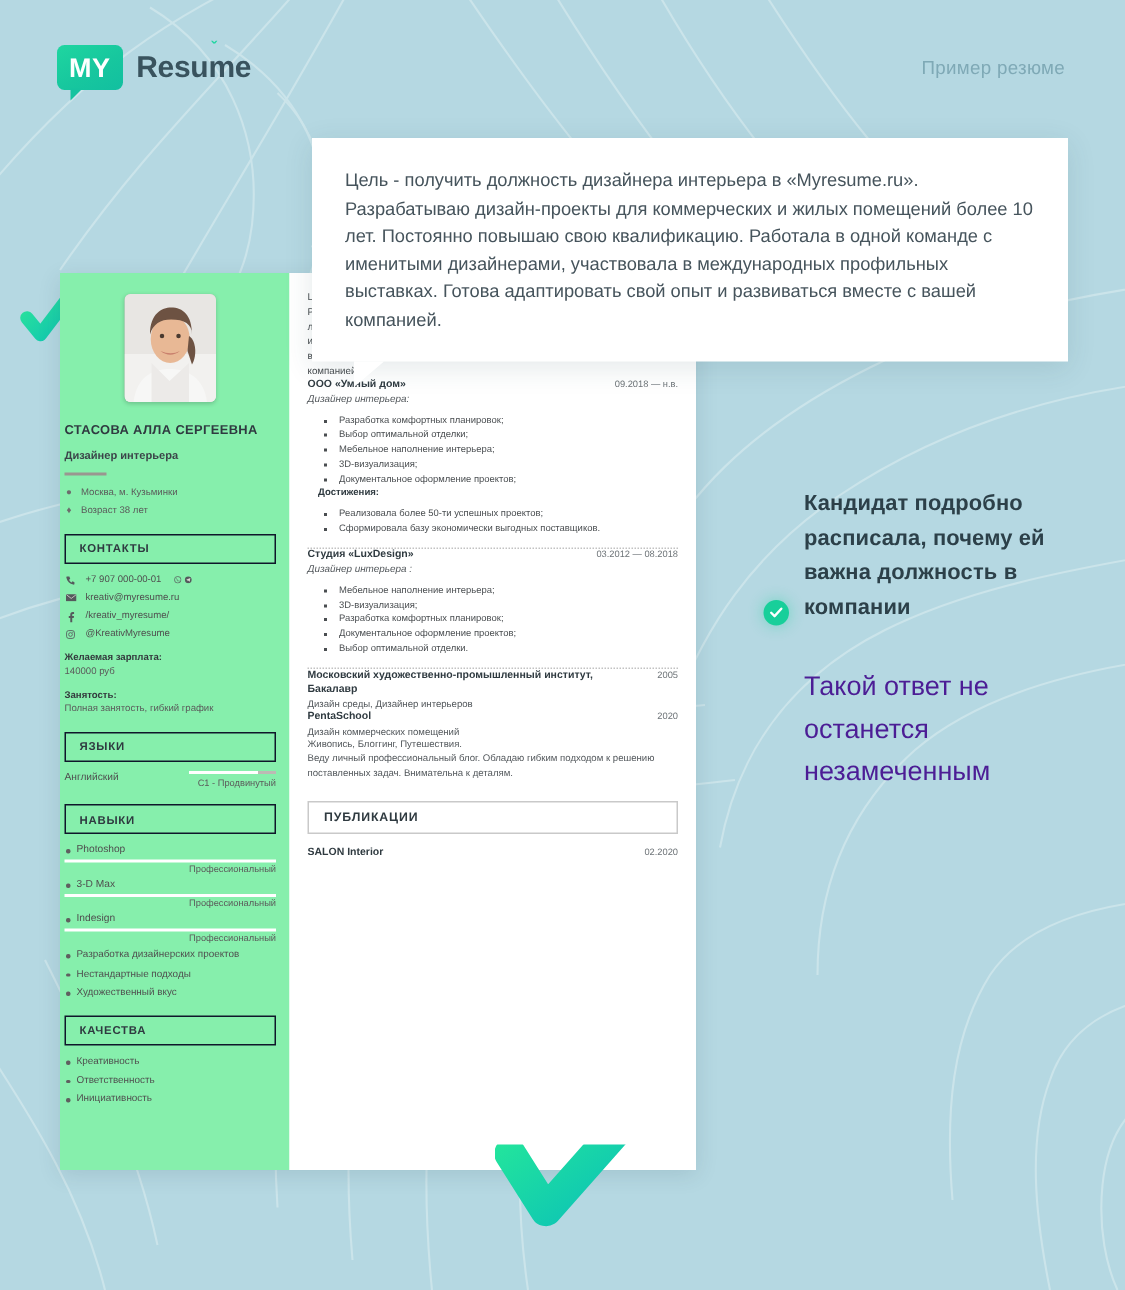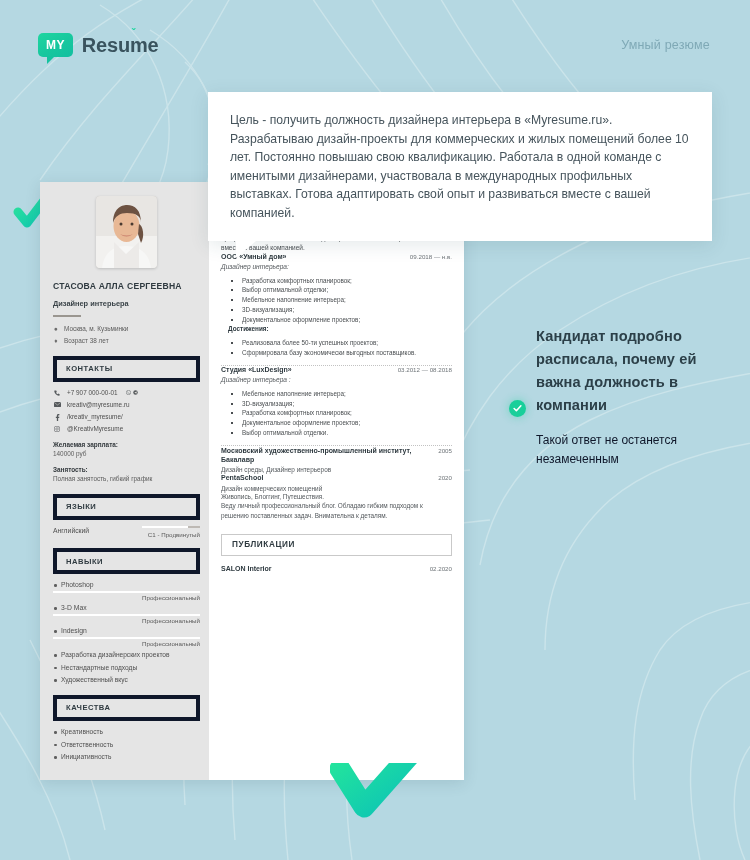--- a/index.html
+++ b/index.html
@@ -37,21 +37,21 @@
     align-items: center;
     justify-content: space-between;
     padding: 0 40px 0 38px;
   }
   .logo { display: flex; align-items: center; gap: 9px; position: relative; }
   .logo-badge {
     position: relative;
     background: linear-gradient(150deg, #1fd6a0 0%, #17c79e 55%, #12bfa0 100%);
     color: #ffffff;
     font-weight: bold;
-    font-size: 12px;
+    font-size: 18px;
     letter-spacing: 0.4px;
     border-radius: 5px;
     padding: 6px 8px 6px 8px;
     line-height: 1;
   }
   .logo-badge::after {
     content: "";
     position: absolute;
     left: 9px;
     bottom: -7px;
@@ -97,23 +97,23 @@
     height: 598px;
     background: #ffffff;
     box-shadow: 0 3px 14px rgba(40,70,85,0.14);
     z-index: 7;
     display: flex;
     overflow: hidden;
   }
 
   
   .r-side {
-    width: 169px;
-    background: #e5e5e5;
-    padding: 12px 9px 10px 13px;
+    width: 153px;
+    background: #86efac;
+    padding: 12px 9px 10px 3px;
     color: #4c4c4c;
   }
   .photo {
     width: 61px; height: 72px;
     margin: 2px auto 0 auto;
     border-radius: 4px;
     overflow: hidden;
     background: #c9c6c2;
     box-shadow: 0 1px 3px rgba(0,0,0,.18);
   }
@@ -143,21 +143,21 @@
     align-items: flex-start;
     gap: 5px;
     font-size: 6.4px;
     color: #5b5b5b;
     margin-bottom: 4px;
     line-height: 1.3;
   }
   .r-meta-row .ic { width: 6px; color: #6d6d6d; font-size: 6.5px; flex: 0 0 6px; text-align:center;}
 
   .sec-head {
-    border: 4px solid #0f172a;
+    border: 1px solid #0f172a;
     background: transparent;
     font-size: 7.6px;
     font-weight: bold;
     color: #2f3a40;
     letter-spacing: 0.5px;
     padding: 4.5px 0 4.5px 9px;
     margin: 10px 0 7px 0;
   }
 
   .contact-row {
@@ -292,24 +292,24 @@
   }
   .annot-check svg { display:block; }
   .annot-title {
     font-size: 14.6px;
     font-weight: bold;
     color: #2c4049;
     line-height: 1.58;
     letter-spacing: 0.1px;
   }
   .annot-sub {
-    margin-top: 14px;
+    margin-top: 26px;
     margin-left: 27px;
-    font-size: 12px;
-    color: #0f172a;
+    font-size: 18px;
+    color: #4c1d95;
     line-height: 1.58;
   }
 </style>
 </head>
 <body>
 
 <svg id="bg-contours" viewBox="0 0 750 860" preserveAspectRatio="none">
   <rect x="0" y="0" width="750" height="860" fill="#b5d8e2"></rect>
   <g fill="none" stroke="#cbe4ea" stroke-width="1.4">
     <path d="M -20,140 C 60,40 120,10 180,-20"></path>
@@ -343,21 +343,21 @@
 </svg>
 
 <div class="header">
   <div class="logo">
     <span class="logo-badge">MY</span>
     <span class="logo-word">
       <span class="logo-tick">ˇ</span>
       <span>Resume</span>
     </span>
   </div>
-  <div class="header-link">Умный резюме</div>
+  <div class="header-link">Пример резюме</div>
 </div>
 
 <div class="deco-check" id="deco-check-left">
   <svg width="44" height="44" viewBox="0 0 44 44">
     <defs>
       <linearGradient id="gcL" x1="0" y1="0" x2="1" y2="1">
         <stop offset="0%" stop-color="#2ce39a"></stop>
           <stop offset="100%" stop-color="#0fc5b2"></stop>
       </linearGradient>
     </defs>

